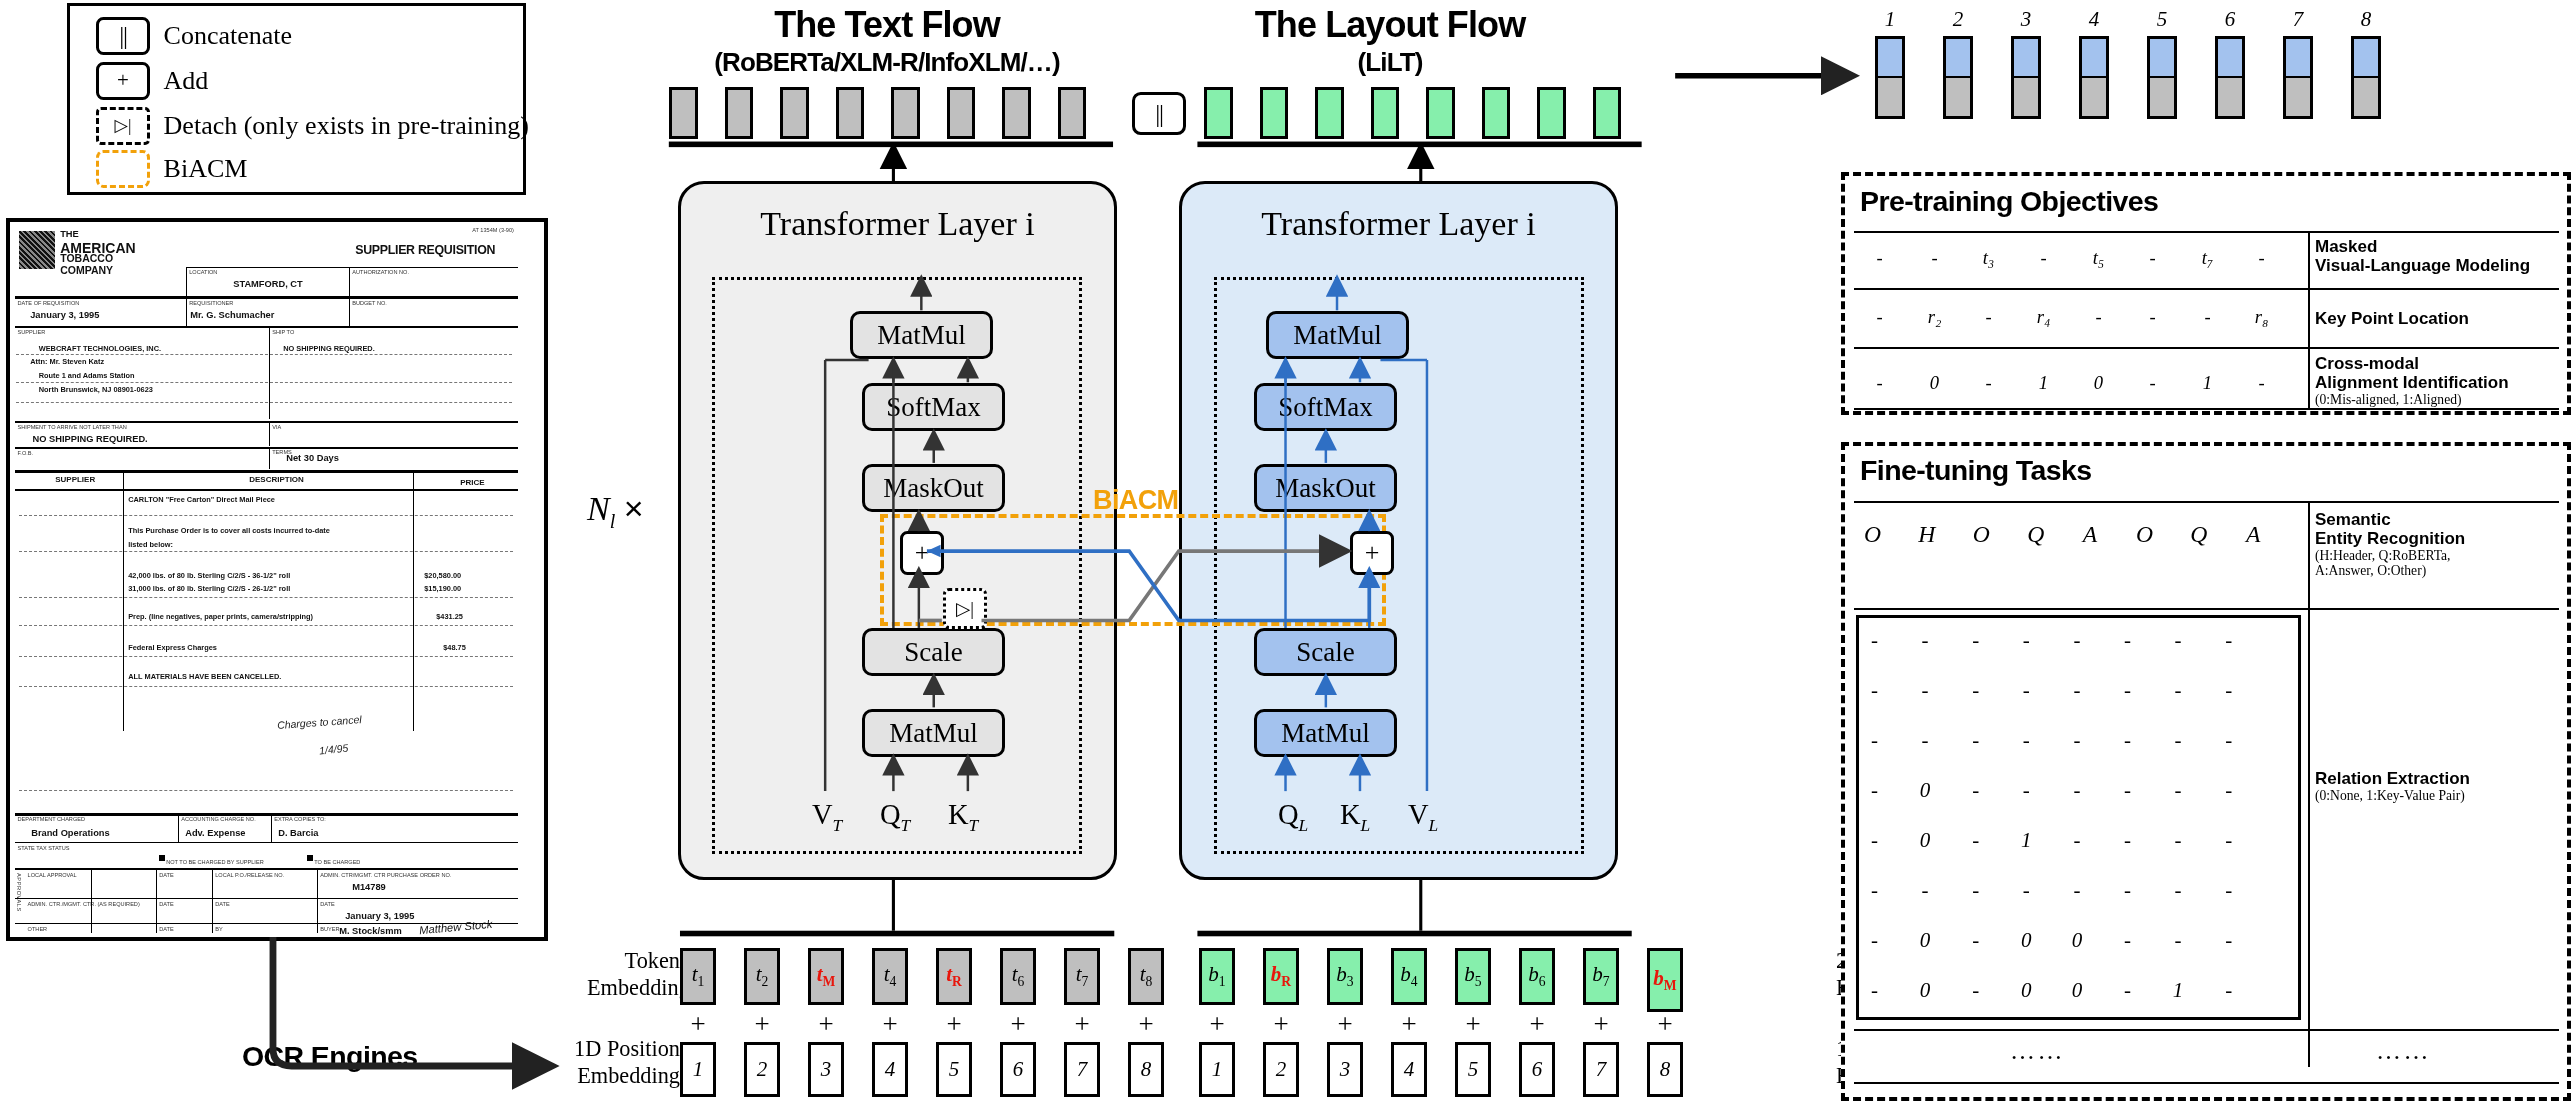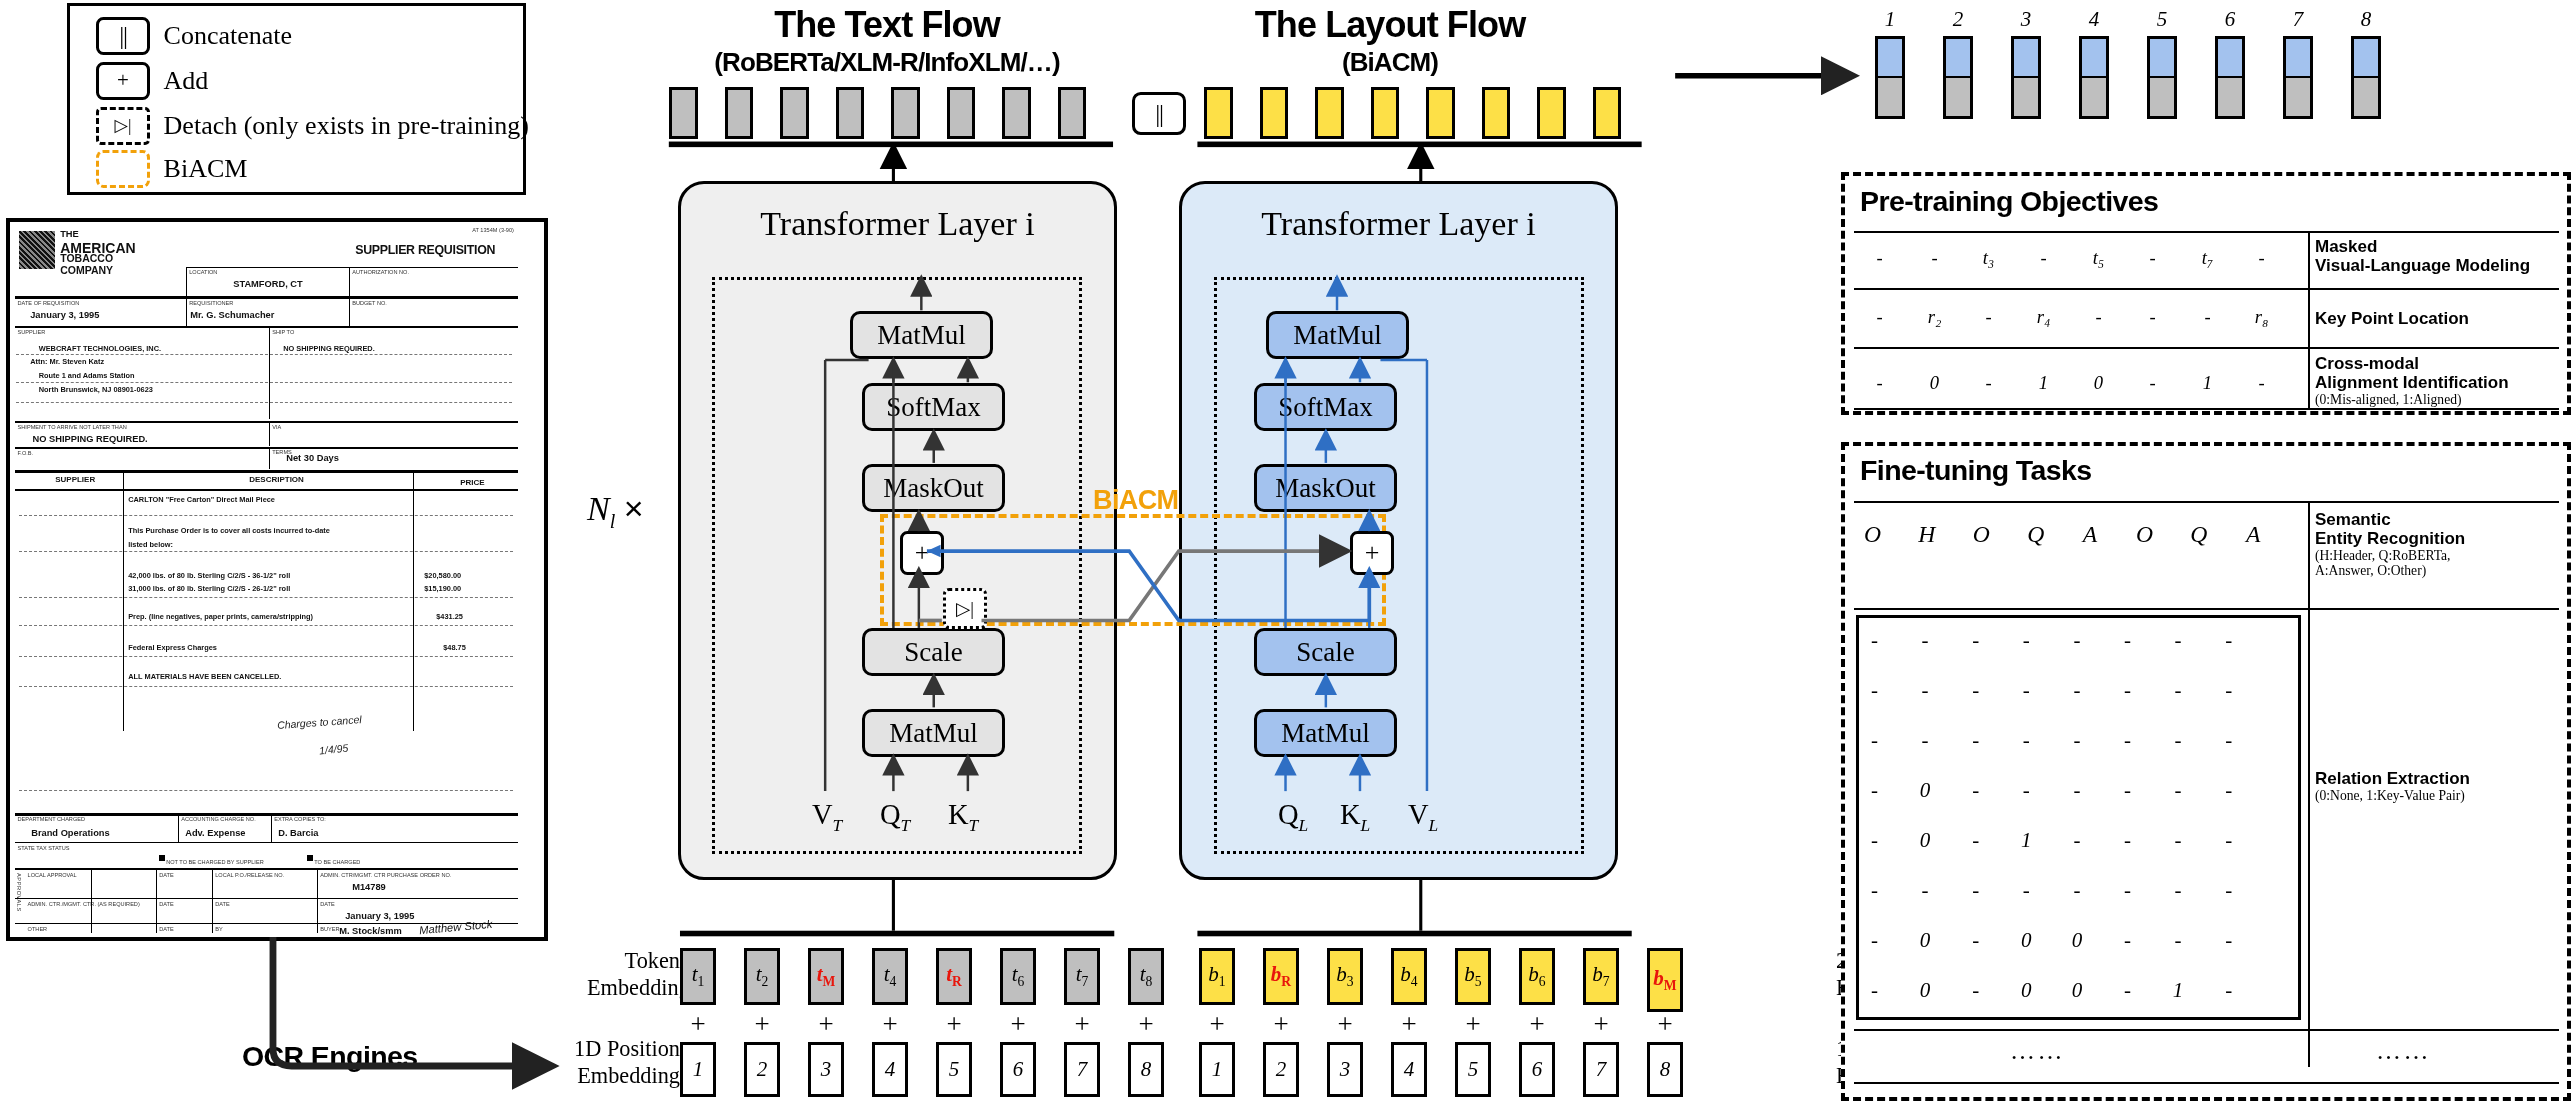--- a/index.html
+++ b/index.html
@@ -33,21 +33,21 @@
   
   #ocr-label{left:242px;top:1040px;font-family:"Liberation Sans",sans-serif;
              font-weight:bold;font-size:28.5px;letter-spacing:-0.6px;}
 
   
   .flow-title{font-family:"Liberation Sans",sans-serif;font-weight:bold;
               text-align:center;letter-spacing:-0.9px;}
   .tcell{border:3.1px solid #000;box-sizing:border-box;display:flex;
          align-items:center;justify-content:center;}
   .gray{background:#bfbfbf;}
-  .blue{background:#fde047;}
+  .blue{background:#86efac;}
   .white{background:#fff;}
 
   
   .panel{position:absolute;border:3.7px solid #000;border-radius:26px;box-sizing:border-box;}
   .panel.text{background:#efefef;}
   .panel.lay{background:#dceaf8;}
   .panel-title{position:absolute;width:100%;text-align:center;font-size:34px;}
   .inner-dot{position:absolute;border:3.1px dotted #000;box-sizing:border-box;}
 
   .op{position:absolute;border:3.1px solid #000;border-radius:10px;box-sizing:border-box;
@@ -226,21 +226,21 @@
   <div class="dline" style="left:146px;top:646px;width:1.2px;height:65px"></div>
   <div class="dline" style="left:202px;top:646px;width:1.2px;height:65px"></div>
   <div class="dline" style="left:307px;top:646px;width:1.2px;height:65px"></div>
 </div>
 
 <div class="abs" id="ocr-label">OCR Engines</div>
 
 <div class="abs flow-title" style="left:670px;top:3.7px;width:434px;font-size:36px">The Text Flow</div>
 <div class="abs flow-title" style="left:670px;top:47px;width:434px;font-size:26px">(RoBERTa/XLM-R/InfoXLM/…)</div>
 <div class="abs flow-title" style="left:1173px;top:3.7px;width:434px;font-size:36px">The Layout Flow</div>
-<div class="abs flow-title" style="left:1173px;top:47px;width:434px;font-size:26px">(BiACM)</div>
+<div class="abs flow-title" style="left:1173px;top:47px;width:434px;font-size:26px">(LiLT)</div>
 
 <div class="abs" id="top-text-tokens" style="left: 669px; top: 87px; white-space: nowrap;"><div class="tcell gray" style="width: 28.5px; height: 52px; display: inline-flex; vertical-align: top; margin-right: 27px;"></div><div class="tcell gray" style="width: 28.5px; height: 52px; display: inline-flex; vertical-align: top; margin-right: 27px;"></div><div class="tcell gray" style="width: 28.5px; height: 52px; display: inline-flex; vertical-align: top; margin-right: 27px;"></div><div class="tcell gray" style="width: 28.5px; height: 52px; display: inline-flex; vertical-align: top; margin-right: 27px;"></div><div class="tcell gray" style="width: 28.5px; height: 52px; display: inline-flex; vertical-align: top; margin-right: 27px;"></div><div class="tcell gray" style="width: 28.5px; height: 52px; display: inline-flex; vertical-align: top; margin-right: 27px;"></div><div class="tcell gray" style="width: 28.5px; height: 52px; display: inline-flex; vertical-align: top; margin-right: 27px;"></div><div class="tcell gray" style="width: 28.5px; height: 52px; display: inline-flex; vertical-align: top; margin-right: 27px;"></div></div>
 <div class="abs" id="top-lay-tokens" style="left: 1204px; top: 87px; white-space: nowrap;"><div class="tcell blue" style="width: 28.5px; height: 52px; display: inline-flex; vertical-align: top; margin-right: 27px;"></div><div class="tcell blue" style="width: 28.5px; height: 52px; display: inline-flex; vertical-align: top; margin-right: 27px;"></div><div class="tcell blue" style="width: 28.5px; height: 52px; display: inline-flex; vertical-align: top; margin-right: 27px;"></div><div class="tcell blue" style="width: 28.5px; height: 52px; display: inline-flex; vertical-align: top; margin-right: 27px;"></div><div class="tcell blue" style="width: 28.5px; height: 52px; display: inline-flex; vertical-align: top; margin-right: 27px;"></div><div class="tcell blue" style="width: 28.5px; height: 52px; display: inline-flex; vertical-align: top; margin-right: 27px;"></div><div class="tcell blue" style="width: 28.5px; height: 52px; display: inline-flex; vertical-align: top; margin-right: 27px;"></div><div class="tcell blue" style="width: 28.5px; height: 52px; display: inline-flex; vertical-align: top; margin-right: 27px;"></div></div>
 
 <div class="abs ctr" style="left:1132px;top:92px;width:48px;height:37px;border:3.1px solid #000;border-radius:8.7px;background:#fff;font-size:22.3px">
   <span class="dbl-bar">||</span>
 </div>
 
 <div class="panel text" style="left:678px;top:181px;width:439px;height:699px"></div>
 <div class="panel lay" style="left:1179px;top:181px;width:439px;height:699px"></div>

